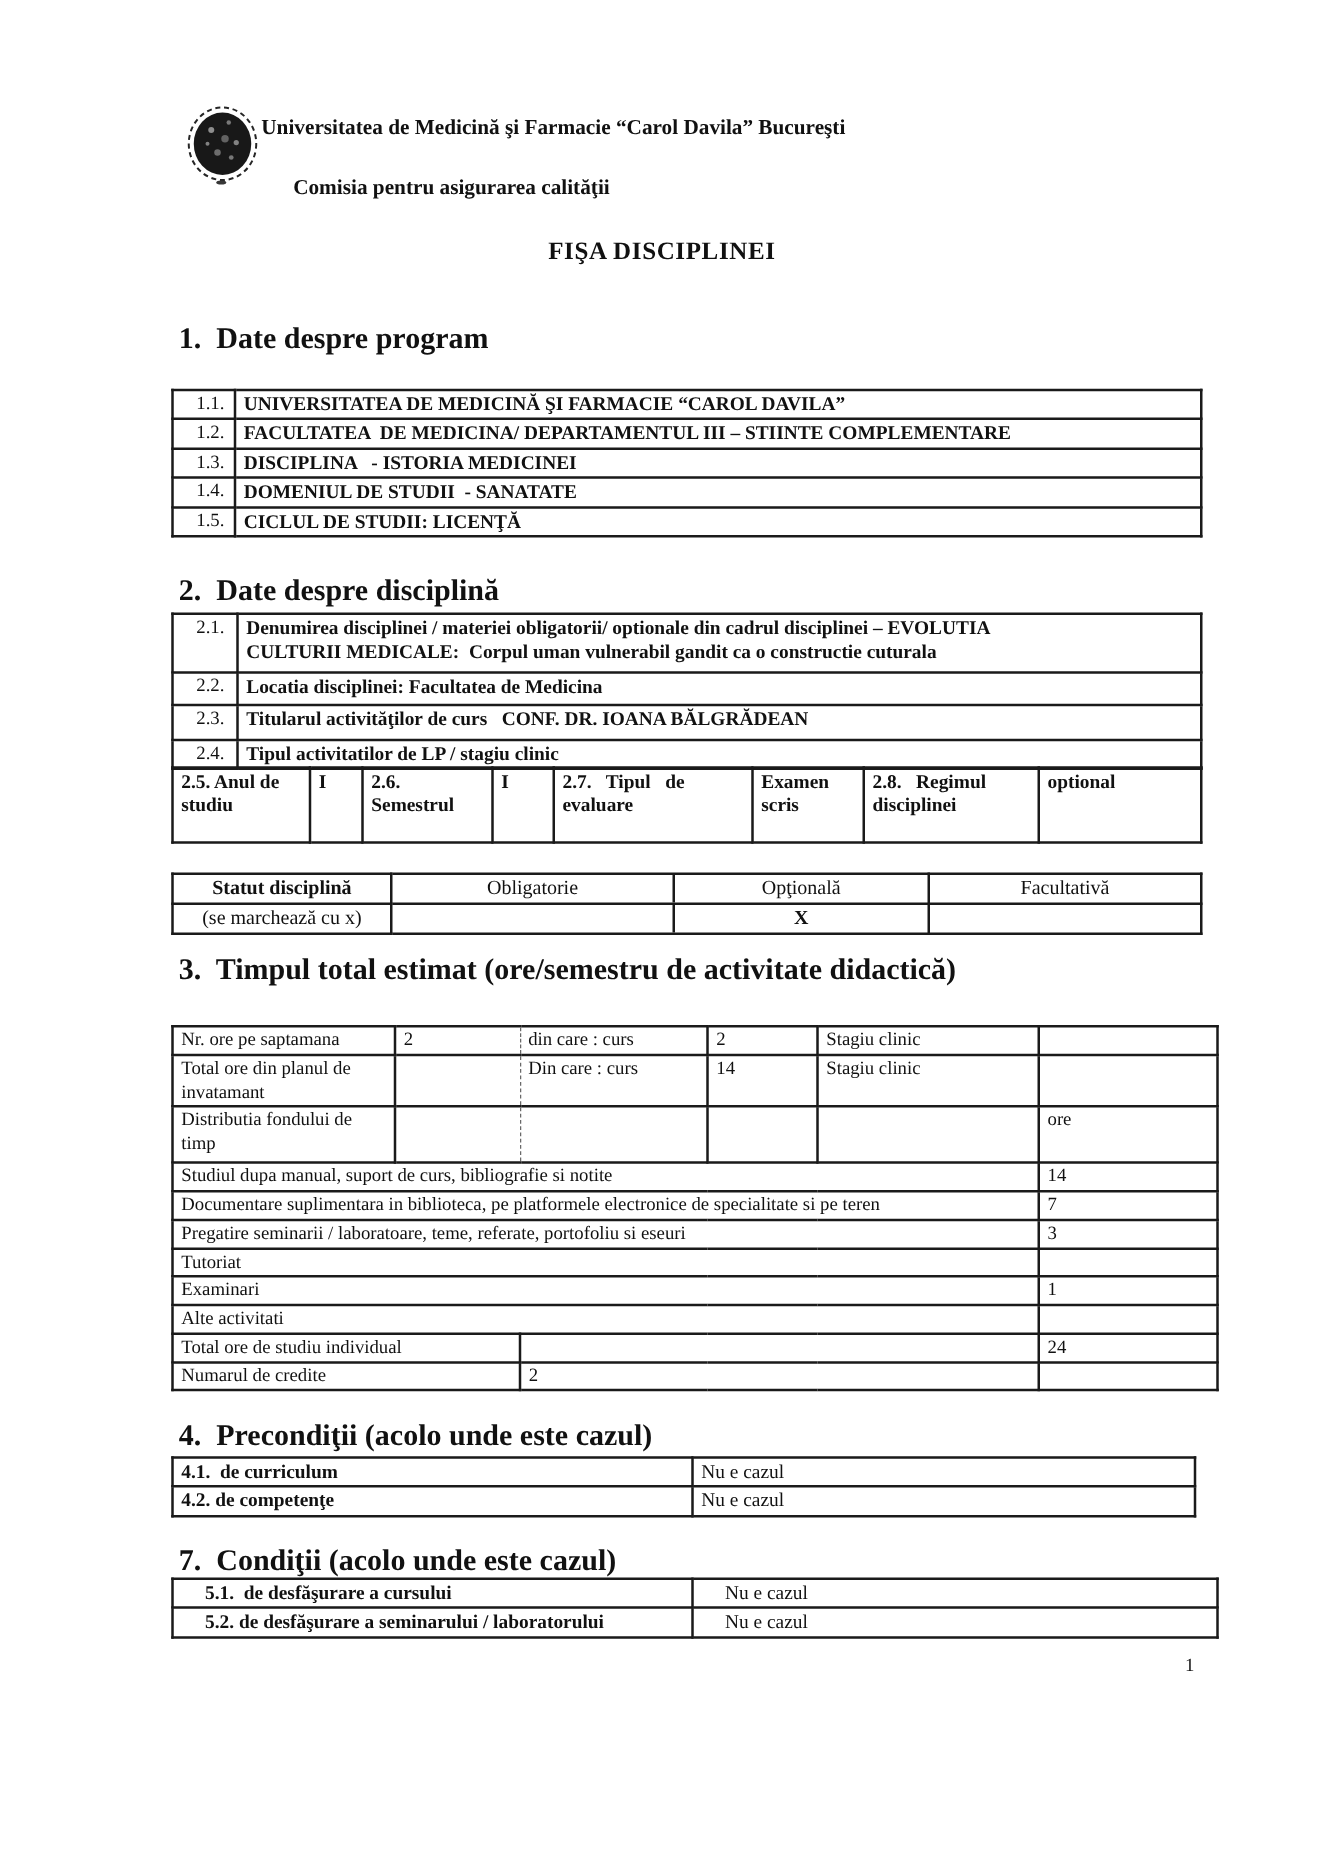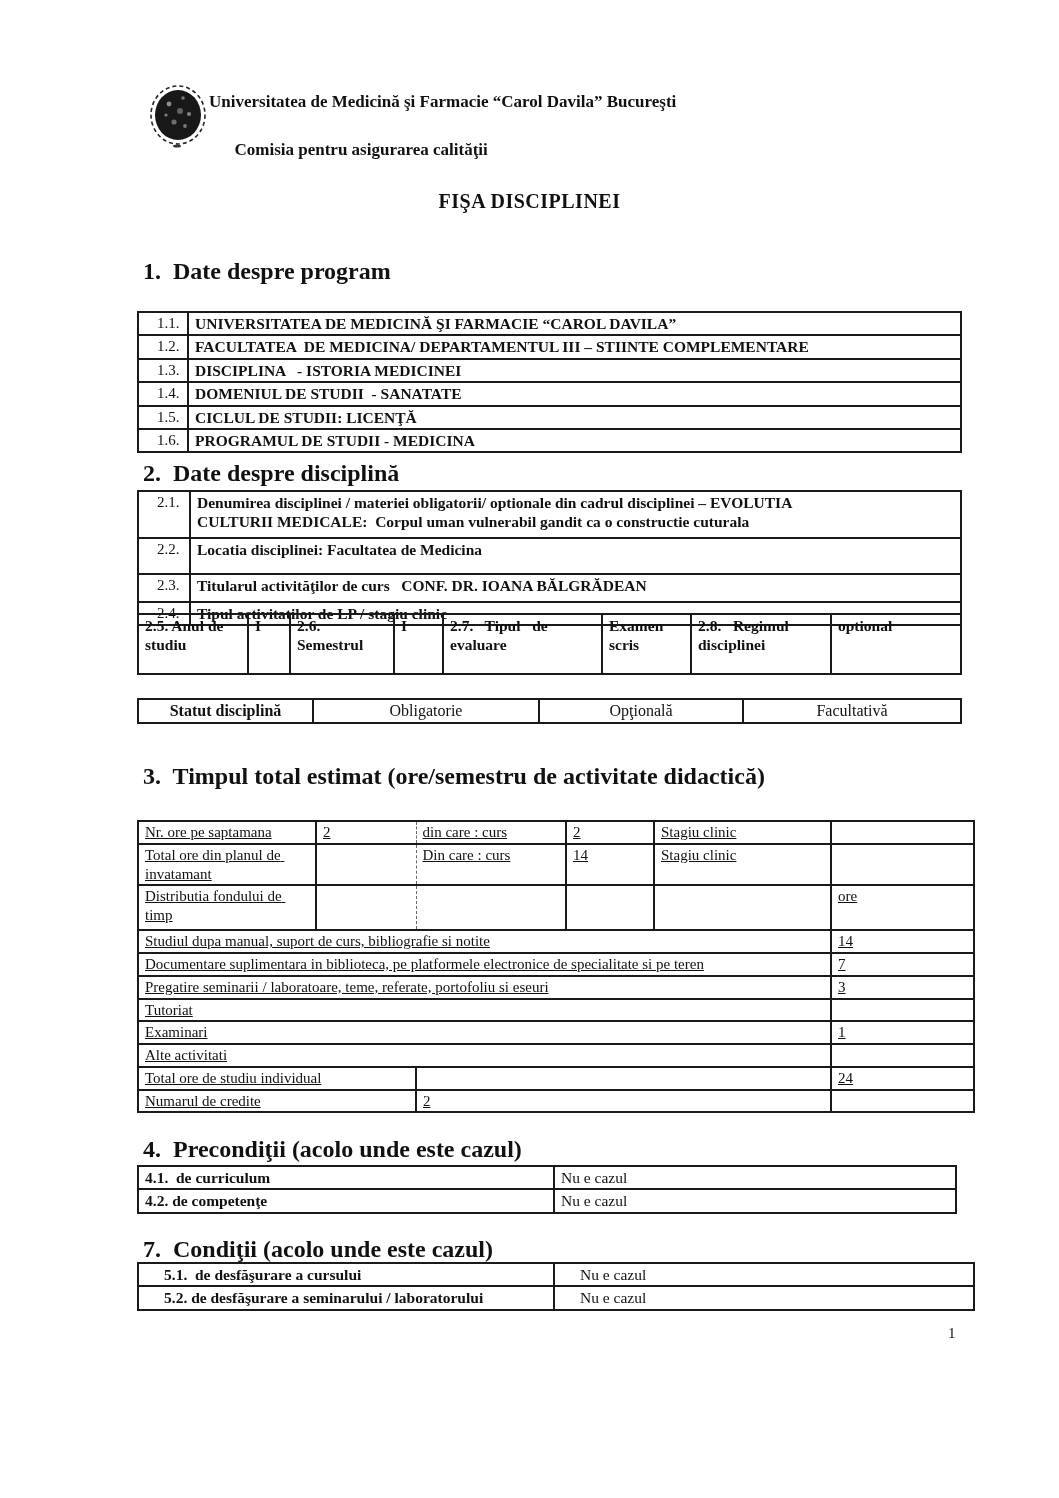--- a/index.html
+++ b/index.html
@@ -32,21 +32,21 @@
   .t1 td { height:22px; }
 
   .t2 { left:137px; top:490px; width:825px; }
 
   .t25 { left:137px; top:613px; width:825px; }
   .t25 td { height:60px; font-weight:700; }
 
   .tstat { left:137px; top:698px; width:825px; }
   .tstat td { height:24px; text-align:center; vertical-align:middle; font-size:16px; }
 
-  .t3 { left:137px; top:820px; width:838px;text-decoration:underline; }
+  .t3 { left:137px; top:820px; width:838px; }
   .t3 td { font-size:15px; }
 
   .t4 { left:137px; top:1165px; width:820px;padding-left:32px; }
   .t4 td { height:23px; }
   .t5 { left:137px; top:1262px; width:838px; }
   .t5 td { height:22px;padding-left:25px; }
 
   .pageno { position:absolute; left:948px; top:1325px; font-size:15px; }
 </style>
 </head>
@@ -94,41 +94,37 @@
           <td class="bold">DISCIPLINA   - ISTORIA MEDICINEI</td>
         </tr>
     <tr>
           <td class="num">1.4.</td>
           <td class="bold">DOMENIUL DE STUDII  - SANATATE</td>
         </tr>
     <tr>
           <td class="num">1.5.</td>
           <td class="bold">CICLUL DE STUDII: LICENŢĂ</td>
         </tr>
-    <tr>
-          <td class="num">1.6.</td>
-          <td class="bold">PROGRAMUL DE STUDII - MEDICINA</td>
-        </tr>
   </tbody>
     </table>
 
   <div class="sec-h" style="top:460px;">2.  Date despre disciplină</div>
   <table class="t2">
     <colgroup>
         <col style="width:52px">
         <col>
       </colgroup>
     <tbody>
         <tr>
           <td class="num" style="height:47px">2.1.</td>
           <td class="bold">Denumirea disciplinei / materiei obligatorii/ optionale din cadrul disciplinei – EVOLUTIA
 CULTURII MEDICALE:  Corpul uman vulnerabil gandit ca o constructie cuturala</td>
         </tr>
     <tr>
-          <td class="num" style="height:36px">2.2.</td>
+          <td class="num" style="height:26px">2.2.</td>
           <td class="bold">Locatia disciplinei: Facultatea de Medicina</td>
         </tr>
     <tr>
           <td class="num" style="height:28px">2.3.</td>
           <td class="bold">Titularul activităţilor de curs   CONF. DR. IOANA BĂLGRĂDEAN</td>
         </tr>
     <tr>
           <td class="num" style="height:23px">2.4.</td>
           <td class="bold">Tipul activitatilor de LP / stagiu clinic</td>
         </tr>
@@ -172,20 +168,26 @@
         <col style="width:204px">
         <col>
       </colgroup>
     <tbody>
         <tr>
       <td class="bold">Statut disciplină</td>
       <td class="dotted-r">Obligatorie</td>
       <td>Opţională</td>
       <td>Facultativă</td>
     </tr>
+    <tr>
+      <td>(se marchează cu x)</td>
+      <td class="dotted-r"></td>
+      <td class="bold">X</td>
+      <td></td>
+    </tr>
   </tbody>
     </table>
 
   <div class="sec-h" style="top:763px;">3.  Timpul total estimat (ore/semestru de activitate didactică)</div>
   <table class="t3">
     <colgroup>
         <col style="width:178px">
         <col style="width:100px">
         <col style="width:150px">
         <col style="width:88px">

